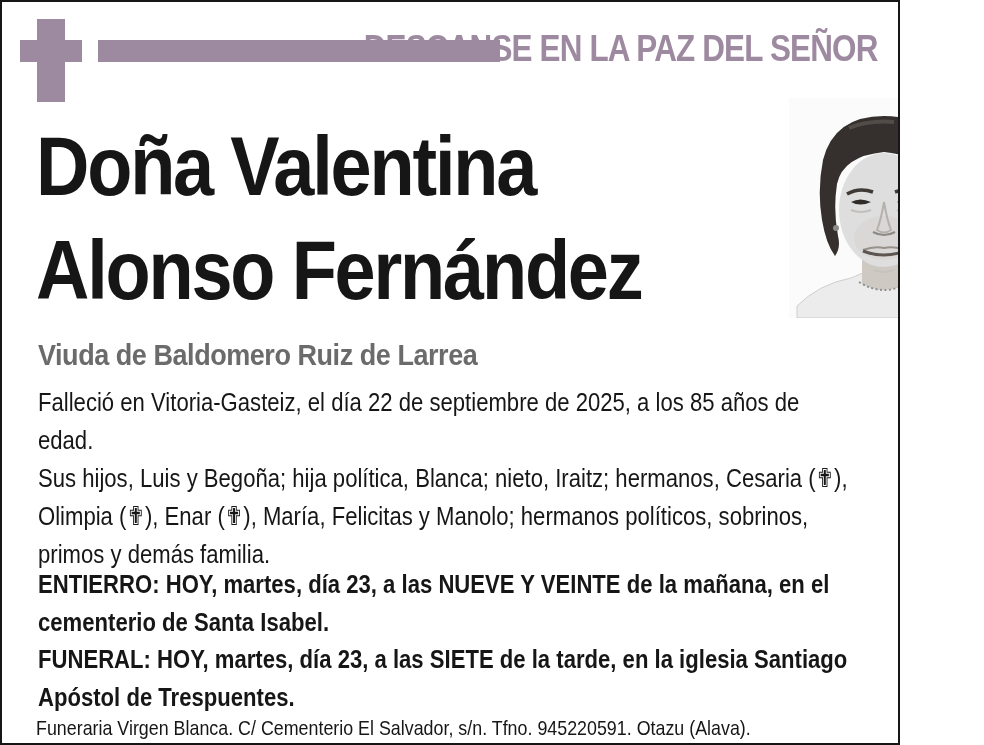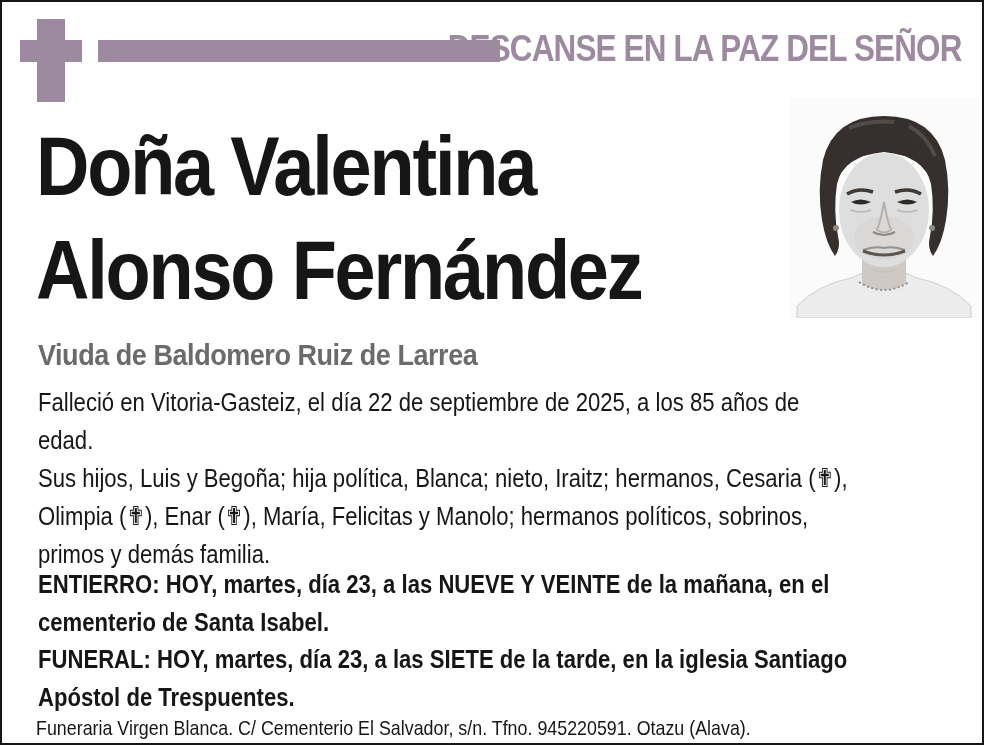--- a/index.html
+++ b/index.html
@@ -1,18 +1,18 @@
 <!DOCTYPE html>
 <html style="--accent: #9e8aa0; --ink: #161616; --muted: #6b6b6b;"><head>
 <meta charset="utf-8">
 <style>
   html,body{margin:0;padding:0;background:#ffffff;}
   .page{
     position:relative;
-    width:984px;height:745px;
+    width:900px;height:745px;
     box-sizing:border-box;
     background:#ffffff;
     border:2px solid var(--ink);
     overflow:hidden;
     font-family:"Liberation Sans","DejaVu Sans",sans-serif;
     color:var(--ink);
   }
   
   .cross{position:absolute;left:18px;top:17px;width:62px;height:83px;}
   .cross .v{position:absolute;left:17px;top:0;width:28px;height:83px;background:var(--accent);}

